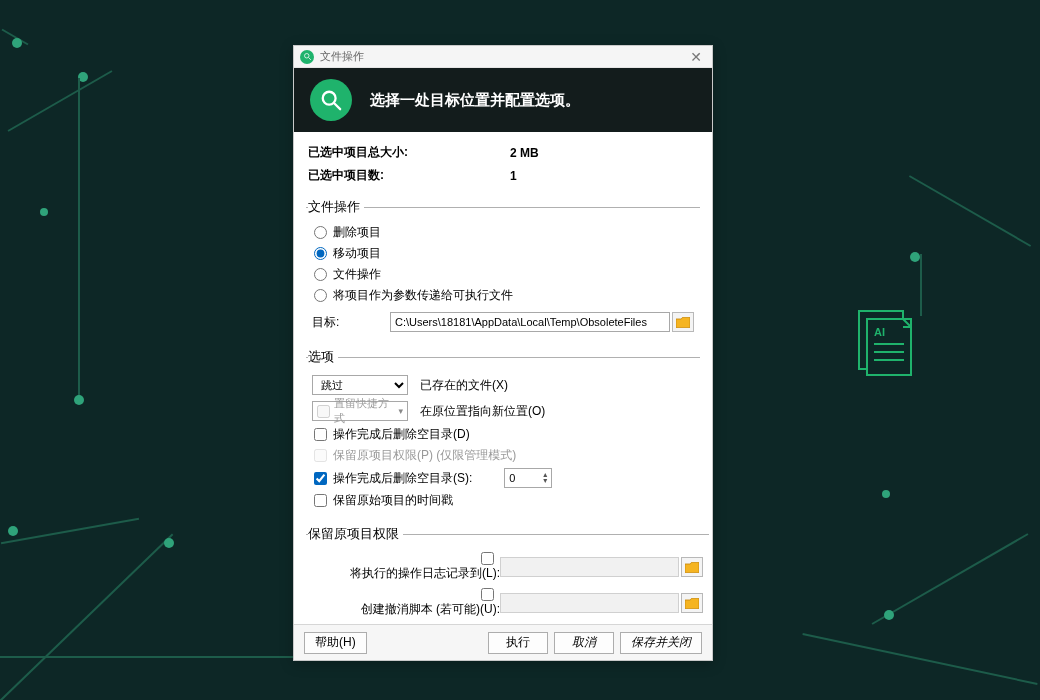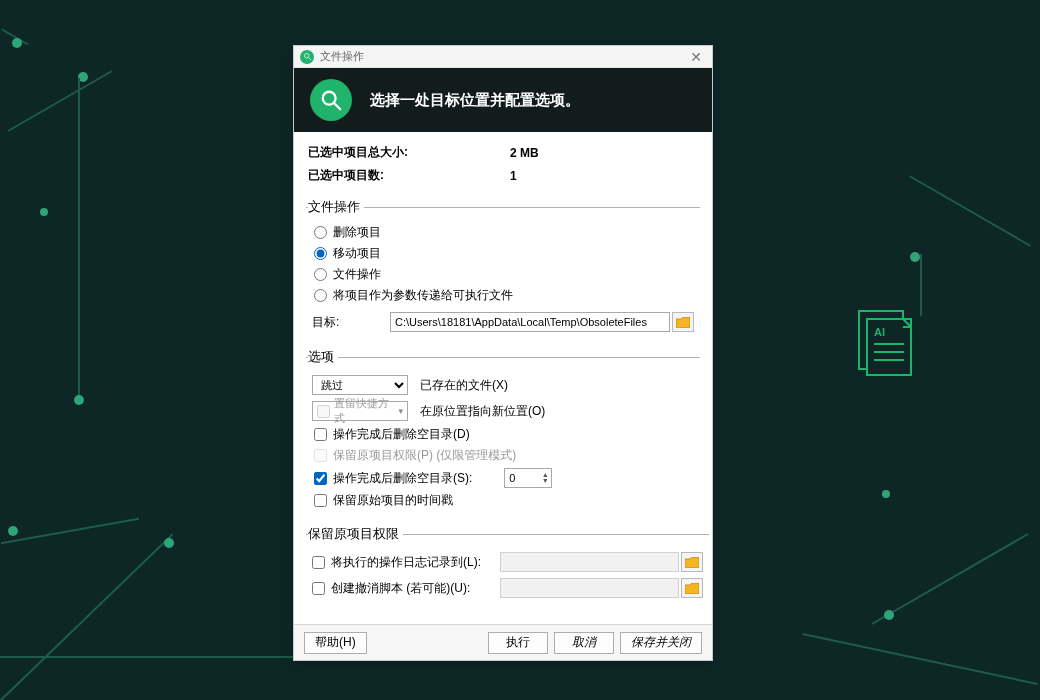--- a/index.html
+++ b/index.html
@@ -112,21 +112,21 @@
   width:48px; height:20px; border:1px solid #a8a8a8;
   display:flex; align-items:center; padding:0 4px; margin-left:32px;
   justify-content:space-between; font-size:11px;
 }
 .spin .arrows { display:flex; flex-direction:column; line-height:6px; font-size:8px; color:#555; }
 
 .log-row {
   display:flex; align-items:center;
   padding:3px 4px; font-size:12px;
 }
-.log-row .log-chk { display:flex; align-items:center; width:188px; }
+.log-row .log-chk { display:flex; align-items:flex-end; width:188px;flex-direction:column; }
 .log-row .log-chk input { margin-right:6px; }
 .log-row input[type=text] {
   flex:1; height:20px; border:1px solid #d0d0d0; background:#f1f1f1;
 }
 
 .footer {
   height:36px; border-top:1px solid #d6d6d6;
   background:#f6f6f6;
   display:flex; align-items:center; padding:0 10px;
 }

